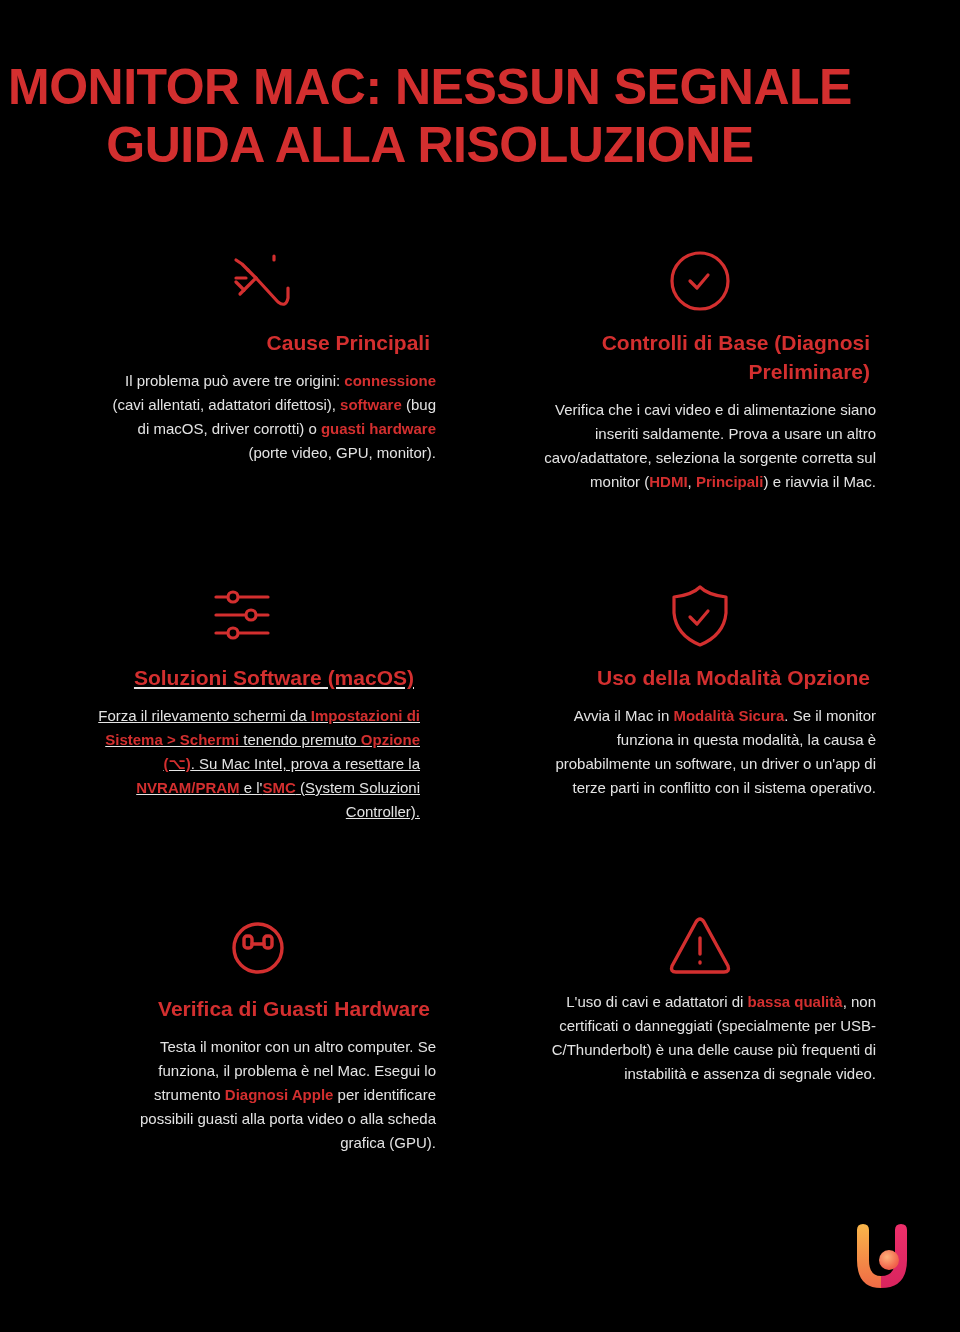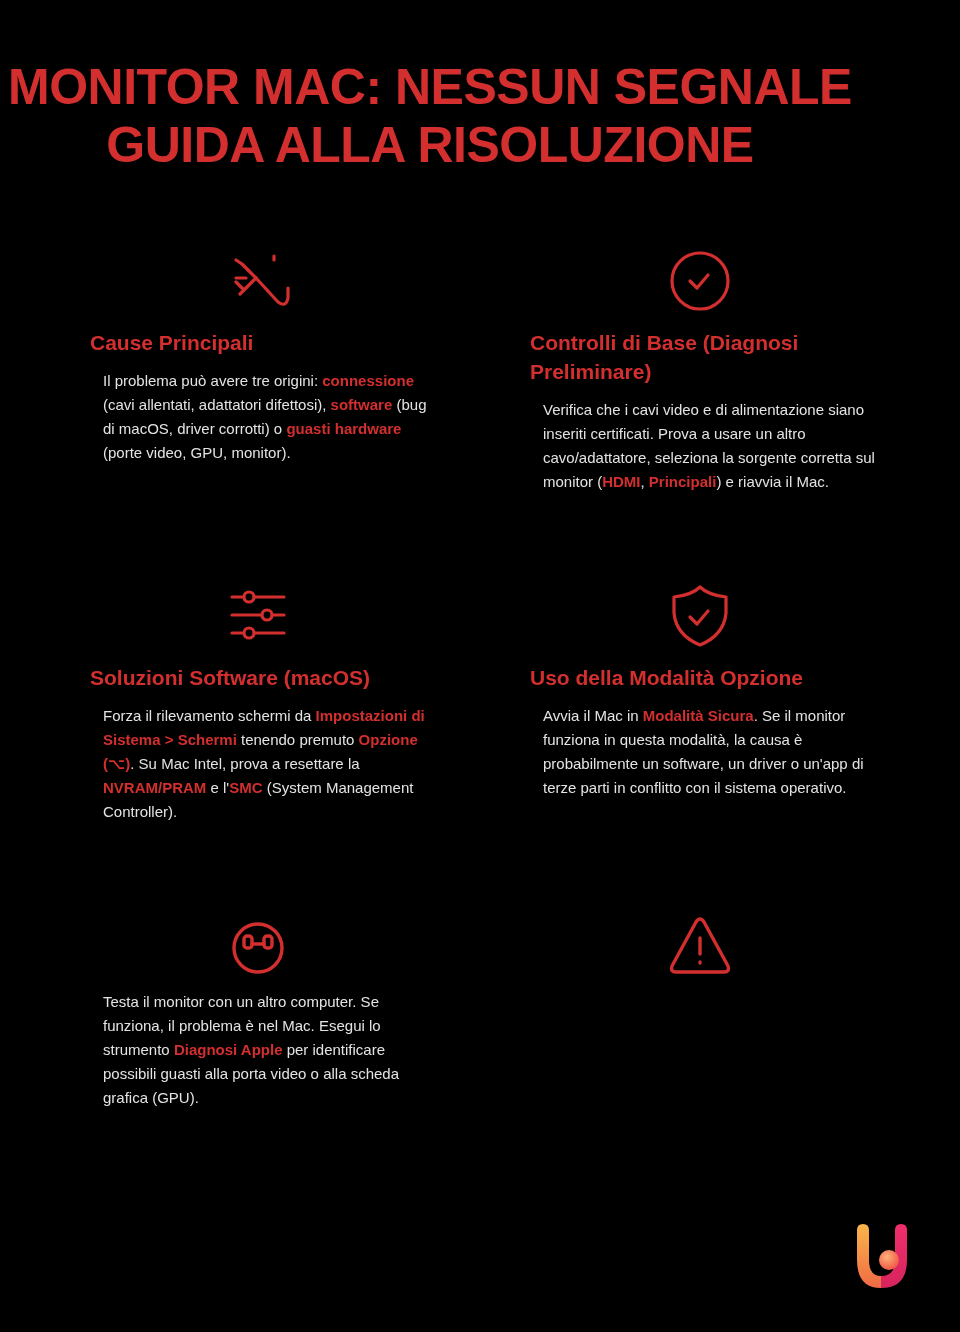--- a/index.html
+++ b/index.html
@@ -19,21 +19,21 @@
       font-weight: 900;
       font-size: 50px;
       line-height: 58px;
       letter-spacing: -0.5px;
       text-transform: uppercase;
     }
     .title span { display: block; }
     .card {
       position: absolute;
       width: 360px;
-      text-align: left;
+      text-align: right;
     }
     .card .icon {
       display: block;
       margin: 0 auto;
       width: 64px; height: 64px;
     }
     .card .icon svg { width: 64px; height: 64px; display: block; }
     .card h2 {
       color: #d32f2f;
       font-weight: 700;
@@ -46,21 +46,21 @@
       margin-top: 12px;
       font-size: 15px;
       line-height: 24px;
       color: #e3e3e3;
       padding: 0 4px;
       margin-left: 19px;
     }
     .hl { color: #d32f2f; font-weight: 700; }
     .c1 { left: 80px;  top: 248px; }
     .c2 { left: 520px; top: 248px; }
-    .c3 { left: 80px;  top: 583px; }
+    .c3 { left: 64px;  top: 583px; text-decoration: underline; }
     .c4 { left: 520px; top: 583px; }
     .c5 { left: 80px;  top: 914px; }
     .c6 { left: 520px; top: 914px; }
     .logo {
       position: absolute;
       left: 845px; top: 1220px;
       width: 72px; height: 72px;
     }
   </style>
 </head>
@@ -87,36 +87,36 @@
 </section>
 
 <section class="card c2">
   <span class="icon">
     <svg viewBox="0 0 64 64" fill="none" stroke="#d32f2f" stroke-width="3.2" stroke-linecap="round" stroke-linejoin="round">
       <circle cx="32" cy="33" r="28"></circle>
       <path d="M22 33 L29 40 L40 27"></path>
     </svg>
   </span>
   <h2>Controlli di Base (Diagnosi Preliminare)</h2>
-  <p><span>Verifica che i cavi video e di alimentazione siano inseriti certificati. Prova a usare un altro cavo/adattatore, seleziona la sorgente corretta sul monitor (</span><span class="hl">HDMI</span><span>, </span><span class="hl">Principali</span><span>) e riavvia il Mac.</span></p>
+  <p><span>Verifica che i cavi video e di alimentazione siano inseriti saldamente. Prova a usare un altro cavo/adattatore, seleziona la sorgente corretta sul monitor (</span><span class="hl">HDMI</span><span>, </span><span class="hl">Principali</span><span>) e riavvia il Mac.</span></p>
 </section>
 
 <section class="card c3">
   <span class="icon">
     <svg viewBox="0 0 64 64" fill="none" stroke="#d32f2f" stroke-width="3.2" stroke-linecap="round">
       <line x1="4" y1="14" x2="56" y2="14"></line>
       <line x1="4" y1="32" x2="56" y2="32"></line>
       <line x1="4" y1="50" x2="56" y2="50"></line>
       <circle cx="21" cy="14" r="5" fill="#000"></circle>
       <circle cx="39" cy="32" r="5" fill="#000"></circle>
       <circle cx="21" cy="50" r="5" fill="#000"></circle>
     </svg>
   </span>
   <h2>Soluzioni Software (macOS)</h2>
-  <p><span>Forza il rilevamento schermi da </span><span class="hl">Impostazioni di Sistema &gt; Schermi</span><span> tenendo premuto </span><span class="hl">Opzione (⌥)</span><span>. Su Mac Intel, prova a resettare la </span><span class="hl">NVRAM/PRAM</span><span> e l'</span><span class="hl">SMC</span><span> (System Management Controller).</span></p>
+  <p><span>Forza il rilevamento schermi da </span><span class="hl">Impostazioni di Sistema &gt; Schermi</span><span> tenendo premuto </span><span class="hl">Opzione (⌥)</span><span>. Su Mac Intel, prova a resettare la </span><span class="hl">NVRAM/PRAM</span><span> e l'</span><span class="hl">SMC</span><span> (System Soluzioni Controller).</span></p>
 </section>
 
 <section class="card c4">
   <span class="icon">
     <svg viewBox="0 0 64 64" fill="none" stroke="#d32f2f" stroke-width="3.2" stroke-linecap="round" stroke-linejoin="round">
       <path d="M32 4 Q40 12 58 14 L58 30 Q56 52 32 62 Q8 52 6 30 L6 14 Q24 12 32 4 Z"></path>
       <path d="M22 34 L29 41 L40 28"></path>
     </svg>
   </span>
   <h2>Uso della Modalità Opzione</h2>
@@ -125,31 +125,33 @@
 
 <section class="card c5">
   <span class="icon">
     <svg viewBox="0 0 64 64" fill="none" stroke="#d32f2f" stroke-width="3.4" stroke-linecap="round" stroke-linejoin="round">
       <circle cx="30" cy="34" r="24"></circle>
       <rect x="16" y="22" width="8" height="12" rx="3"></rect>
       <rect x="36" y="22" width="8" height="12" rx="3"></rect>
       <line x1="24" y1="30" x2="36" y2="30"></line>
     </svg>
   </span>
+  <h2>Verifica di Guasti Hardware</h2>
   <p><span>Testa il monitor con un altro computer. Se funziona, il problema è nel Mac. Esegui lo strumento </span><span class="hl">Diagnosi Apple</span><span> per identificare possibili guasti alla porta video o alla scheda grafica (GPU).</span></p>
 </section>
 
 <section class="card c6">
   <span class="icon">
     <svg viewBox="0 0 64 64" fill="none" stroke="#d32f2f" stroke-width="3.4" stroke-linecap="round" stroke-linejoin="round">
       <path d="M28 8 Q32 2 36 8 L60 52 Q62 58 56 58 L8 58 Q2 58 4 52 Z"></path>
       <line x1="32" y1="24" x2="32" y2="40"></line>
       <line x1="32" y1="48" x2="32" y2="49"></line>
     </svg>
   </span>
+  <p><span>L'uso di cavi e adattatori di </span><span class="hl">bassa qualità</span><span>, non certificati o danneggiati (specialmente per USB-C/Thunderbolt) è una delle cause più frequenti di instabilità e assenza di segnale video.</span></p>
 </section>
 
 <div class="logo">
   <svg viewBox="0 0 72 72" width="72" height="72">
     <defs>
       <linearGradient id="lg1" x1="0" y1="0" x2="0" y2="1">
         <stop offset="0" stop-color="#f9b64a"></stop>
         <stop offset="1" stop-color="#f06a45"></stop>
       </linearGradient>
       <linearGradient id="lg2" x1="0" y1="0" x2="0" y2="1">

